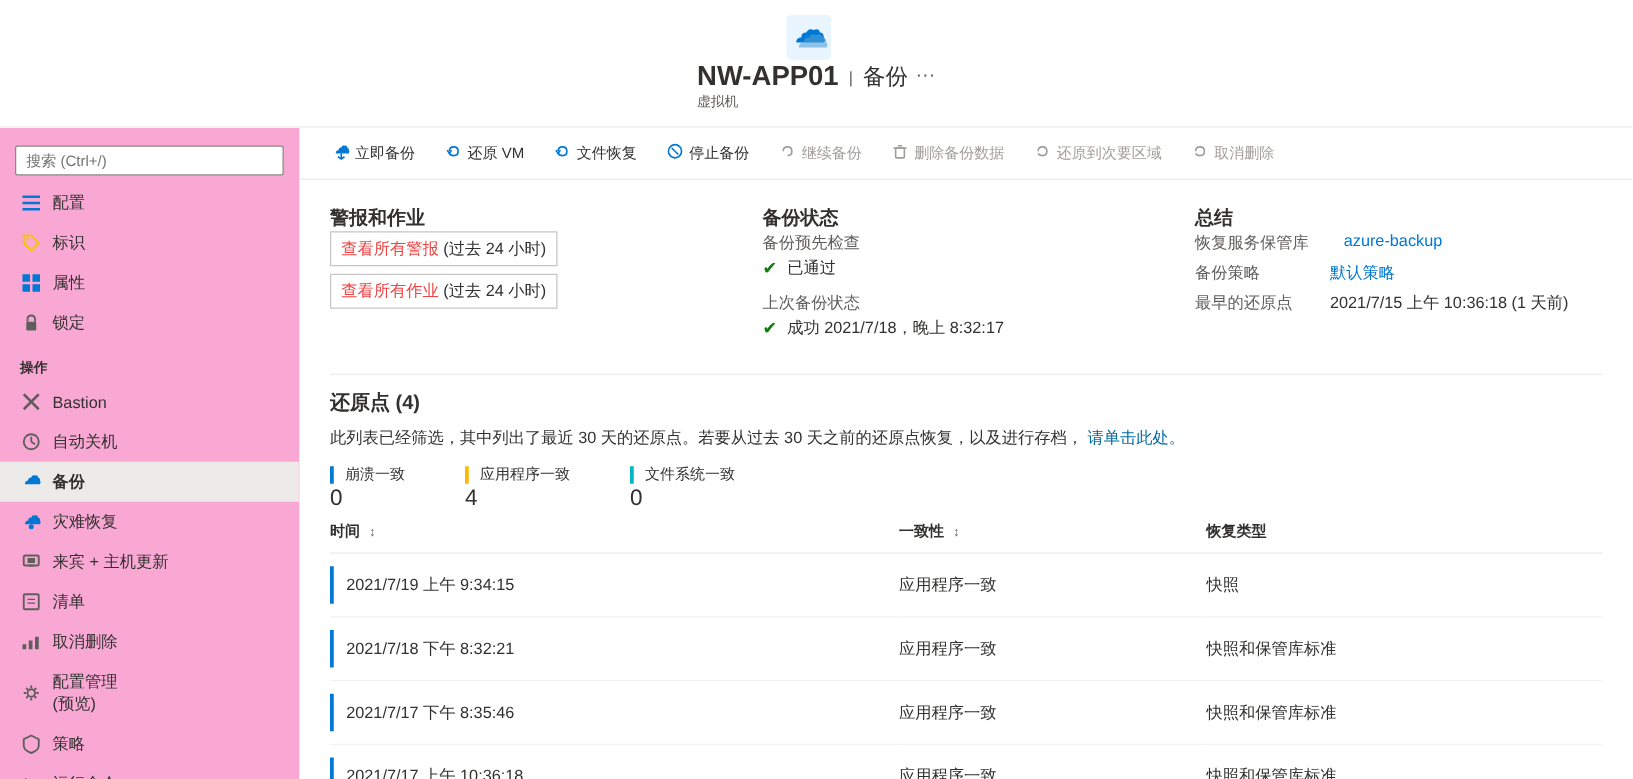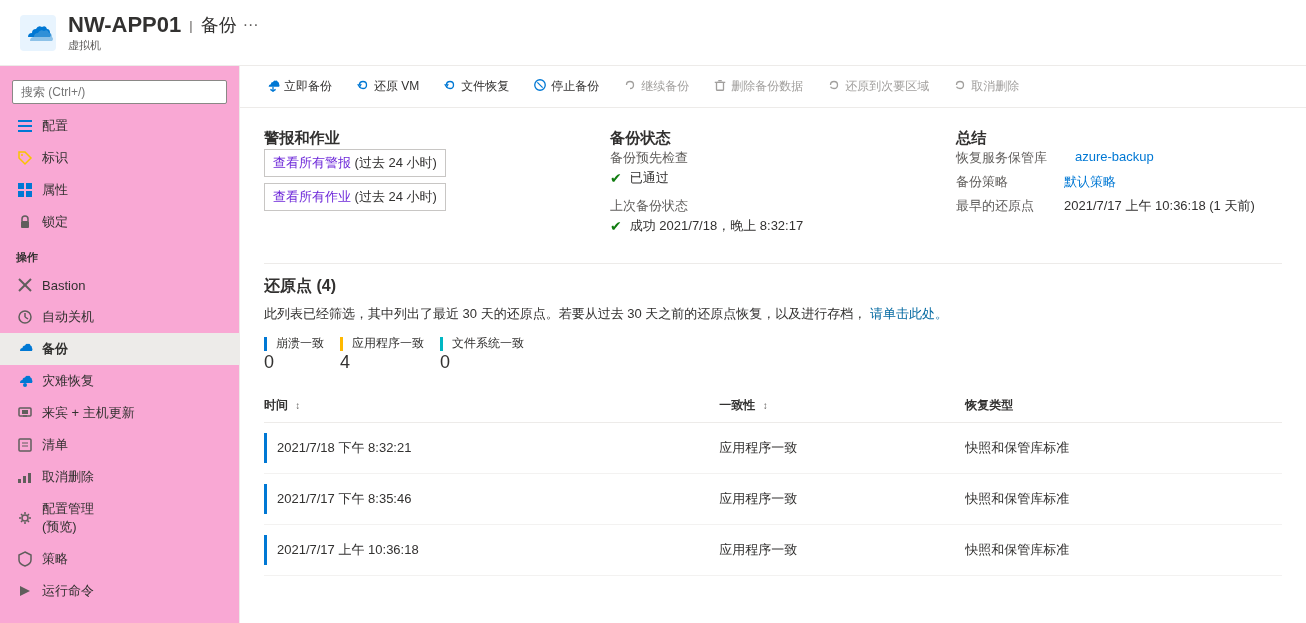--- a/index.html
+++ b/index.html
@@ -1,19 +1,19 @@
 <!DOCTYPE html>
 <html><head>
   <meta charset="utf-8">
   <style>
     * { box-sizing: border-box; margin: 0; padding: 0; }
     body { font-family: 'Segoe UI', Arial, sans-serif; font-size: 13px; color: #323130; background: #fff; display: flex; flex-direction: column; height: 623px; overflow: hidden; }
     
     
-    .header { display: flex; align-items: center; padding: 12px 20px; border-bottom: 1px solid #edebe9; min-height: 64px; }
+    .header { display: flex; align-items: center; padding: 12px 20px; border-bottom: 1px solid #edebe9; min-height: 64px; flex-direction: column; }
     .header-icon { width: 36px; height: 36px; margin-right: 12px; }
     .header-title { font-size: 22px; font-weight: 600; color: #323130; }
     .header-divider { color: #605e5c; margin: 0 8px; font-weight: 300; }
     .header-subtitle-container { display: flex; flex-direction: column; }
     .header-subtitle { font-size: 11px; color: #605e5c; }
     .header-breadcrumb { display: flex; align-items: center; }
     
     
     .main-layout { display: flex; flex: 1; overflow: hidden; }
     
@@ -30,40 +30,40 @@
     .toolbar { display: flex; align-items: center; padding: 6px 16px; border-bottom: 1px solid #edebe9; background: #fff; gap: 4px; flex-shrink: 0; }
     .toolbar-btn { display: flex; align-items: center; gap: 4px; padding: 6px 10px; border: none; background: none; cursor: pointer; color: #323130; font-size: 12px; border-radius: 2px; white-space: nowrap; }
     .toolbar-btn.disabled { color: #a19f9d; cursor: default; }
     .toolbar-icon { font-size: 13px; }
     
     
     .content { flex: 1; overflow-y: auto; padding: 20px 24px; }
     
     
     .content-sections { display: grid; grid-template-columns: 1fr 1fr 1fr; gap: 20px; margin-bottom: 20px; }
-    .alert-link { color: #6d28d9; text-decoration: none; font-size: 13px; display: block; margin-bottom: 6px; }
+    .alert-link { color: #ef4444; text-decoration: none; font-size: 13px; display: block; margin-bottom: 6px; }
     
     .backup-status-row { display: flex; align-items: center; gap: 8px; margin-bottom: 8px; font-size: 13px; }
     .backup-status-label { color: #605e5c; }
     .status-check { color: #107c10; font-size: 14px; }
     
     .summary-row { display: flex; gap: 28px; margin-bottom: 6px; font-size: 13px; }
     .summary-label { color: #605e5c; min-width: 80px; }
     .summary-value { color: #0078d4; text-decoration: none; }
     .summary-value-plain { color: #323130; }
     
     
     .section-divider { border: none; border-top: 1px solid #edebe9; margin: 12px 0; }
     
     
     .restore-section h2 { font-size: 16px; font-weight: 600; margin-bottom: 8px; }
     .restore-desc { font-size: 13px; color: #323130; margin-bottom: 12px; }
     .restore-desc a { color: #0369a1; text-decoration: none; }
     
-    .restore-counters { display: flex; gap: 16px; margin-bottom: 16px; }
+    .restore-counters { display: flex; gap: 48px; margin-bottom: 0; }
     .restore-counter { display: flex; flex-direction: column; }
     .counter-label { font-size: 12px; color: #323130; display: flex; align-items: center; gap: 4px; }
     .counter-value { font-size: 18px; font-weight: 300; }
     
     
     .restore-table { width: 100%; border-collapse: collapse; }
     .restore-table th { text-align: left; padding: 8px 12px 8px 0; font-size: 12px; font-weight: 600; color: #323130; border-bottom: 1px solid #edebe9; cursor: pointer; }
     .restore-table th .sort-icon { color: #605e5c; margin-left: 4px; font-size: 10px; }
     .restore-table td { padding: 10px 12px 10px 0; font-size: 13px; border-bottom: 1px solid #f3f2f1; vertical-align: middle; }
     .time-cell { display: flex; align-items: center; }
@@ -345,21 +345,21 @@
           <div class="summary-row">
             <span class="summary-label">恢复服务保管库</span>
             <a href="#" class="summary-value">azure-backup</a>
           </div>
           <div class="summary-row">
             <span class="summary-label">备份策略</span>
             <a href="#" class="summary-value">默认策略</a>
           </div>
           <div class="summary-row">
             <span class="summary-label">最早的还原点</span>
-            <span class="summary-value-plain">2021/7/17 上午 10:36:18 (1 天前)</span>
+            <span class="summary-value-plain">2021/7/15 上午 10:36:18 (1 天前)</span>
           </div>
         </div>
 
       </div>
 
       <hr class="section-divider">
 
       <div class="restore-section">
         <h2>还原点 (4)</h2>
         <p class="restore-desc">
@@ -401,20 +401,30 @@
               <th>
                 <span>一致性</span>
                 <span class="sort-icon">↕</span>
               </th>
               <th>
                 <span>恢复类型</span>
               </th>
             </tr>
           </thead>
           <tbody id="restore-table-body">
+          <tr>
+    <td>
+      <div class="time-cell">
+        <span style="display:inline-block; width:3px; height:30px; background:#0078d4; margin-right:10px; flex-shrink:0;"></span>
+        <span>2021/7/19 上午 9:34:15</span>
+      </div>
+    </td>
+    <td>应用程序一致</td>
+    <td>快照</td>
+  </tr>
               <tr>
     <td>
       <div class="time-cell">
         <span style="display:inline-block; width:3px; height:30px; background:#0078d4; margin-right:10px; flex-shrink:0;"></span>
         <span>2021/7/18 下午 8:32:21</span>
       </div>
     </td>
     <td>应用程序一致</td>
     <td>快照和保管库标准</td>
   </tr>

